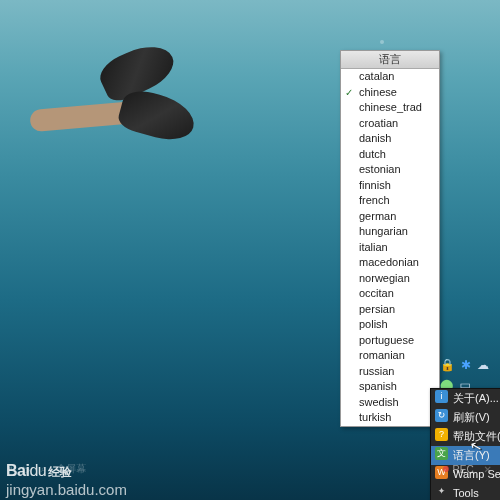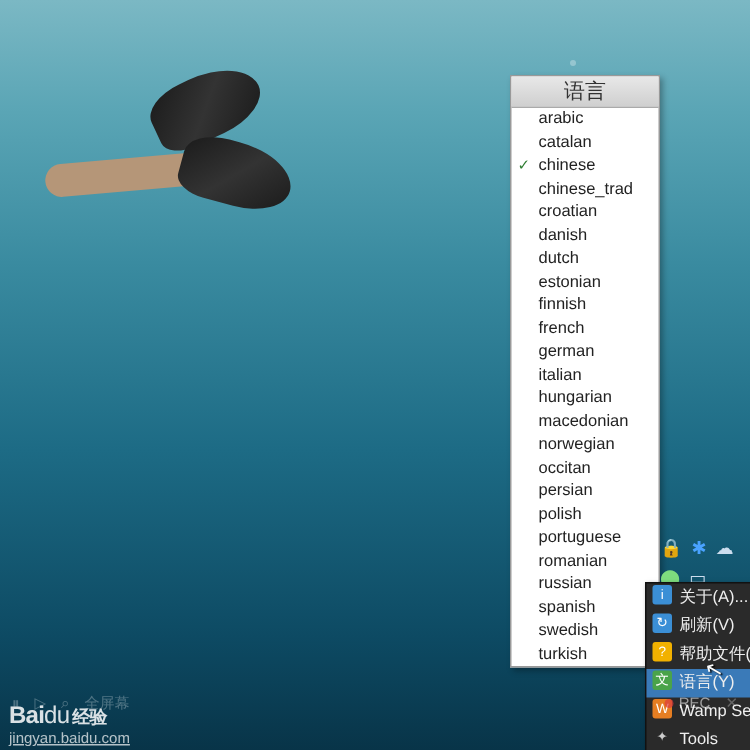--- a/index.html
+++ b/index.html
@@ -54,21 +54,21 @@
   left: 340px;
   width: 100px;
   background: #fff;
   border: 1px solid #999;
   box-shadow: 2px 2px 4px rgba(0,0,0,0.3);
 }
 .lang-title {
   background: linear-gradient(180deg, #e8e8e8 0%, #cfcfcf 100%);
   border-bottom: 1px solid #aaa;
   text-align: center;
-  font-size: 14px;
+  font-size: 11px;
   padding: 1px 0;
   color: #333;
 }
 .lang-item {
   padding: 0 6px 0 18px;
   line-height: 15.5px;
   font-size: 11px;
   color: #222;
   position: relative;
   cursor: pointer;
@@ -186,56 +186,54 @@
   flex-direction: column;
 }
 .wm-logo {
   font-size: 16px;
   font-weight: bold;
   color: rgba(255,255,255,0.85);
   letter-spacing: -0.5px;
 }
 .wm-logo .light { font-weight: 300; }
 .wm-url {
-  font-size: 10px;
+  font-size: 15px;
   color: rgba(255,255,255,0.7);
-  text-decoration: underline;
 }
 </style>
 </head>
 <body>
 
 <div class="swimmer">
   <div class="leg"></div>
   <div class="fin1"></div>
   <div class="fin2"></div>
 </div>
 <div class="bubbles">
   <span></span>
     <span></span>
     <span></span>
     <span></span>
 </div>
 
 <div class="lang-menu">
   <div class="lang-title">语言</div>
   <div id="lang-list">
-      <div class="lang-item"><span>arabic</span></div>
       <div class="lang-item"><span>catalan</span></div>
       <div class="lang-item"><span class="check">✓</span><span>chinese</span></div>
       <div class="lang-item"><span>chinese_trad</span></div>
       <div class="lang-item"><span>croatian</span></div>
       <div class="lang-item"><span>danish</span></div>
       <div class="lang-item"><span>dutch</span></div>
       <div class="lang-item"><span>estonian</span></div>
       <div class="lang-item"><span>finnish</span></div>
       <div class="lang-item"><span>french</span></div>
       <div class="lang-item"><span>german</span></div>
+      <div class="lang-item"><span>hungarian</span></div>
       <div class="lang-item"><span>italian</span></div>
-      <div class="lang-item"><span>hungarian</span></div>
       <div class="lang-item"><span>macedonian</span></div>
       <div class="lang-item"><span>norwegian</span></div>
       <div class="lang-item"><span>occitan</span></div>
       <div class="lang-item"><span>persian</span></div>
       <div class="lang-item"><span>polish</span></div>
       <div class="lang-item"><span>portuguese</span></div>
       <div class="lang-item"><span>romanian</span></div>
       <div class="lang-item"><span>russian</span></div>
       <div class="lang-item"><span>spanish</span></div>
       <div class="lang-item"><span>swedish</span></div>

